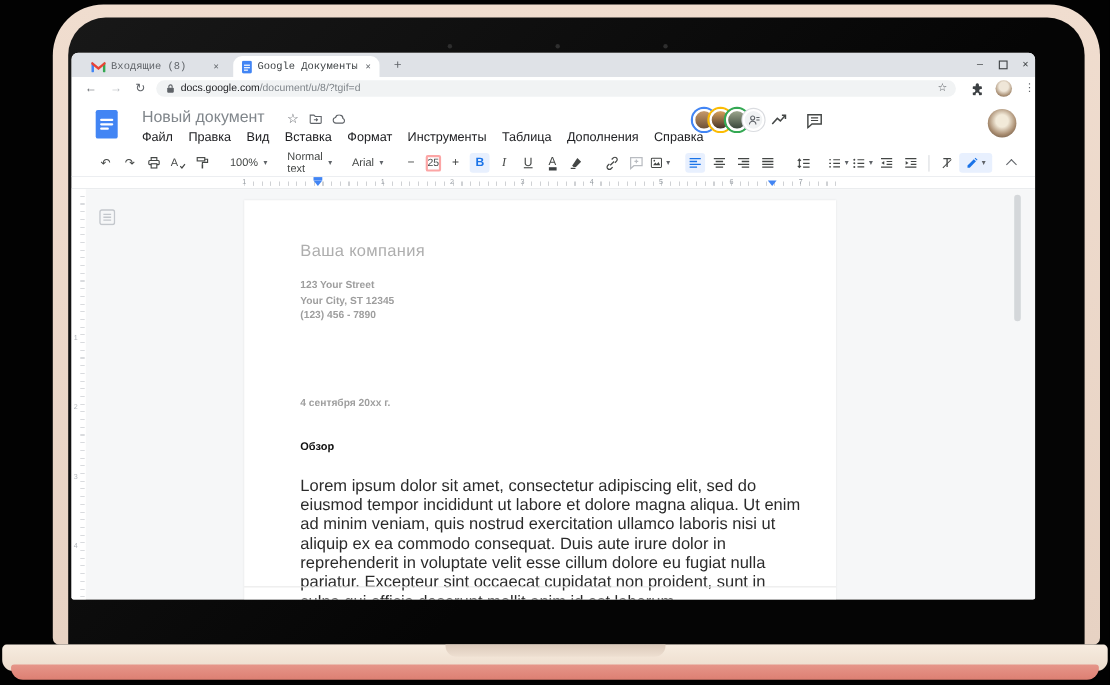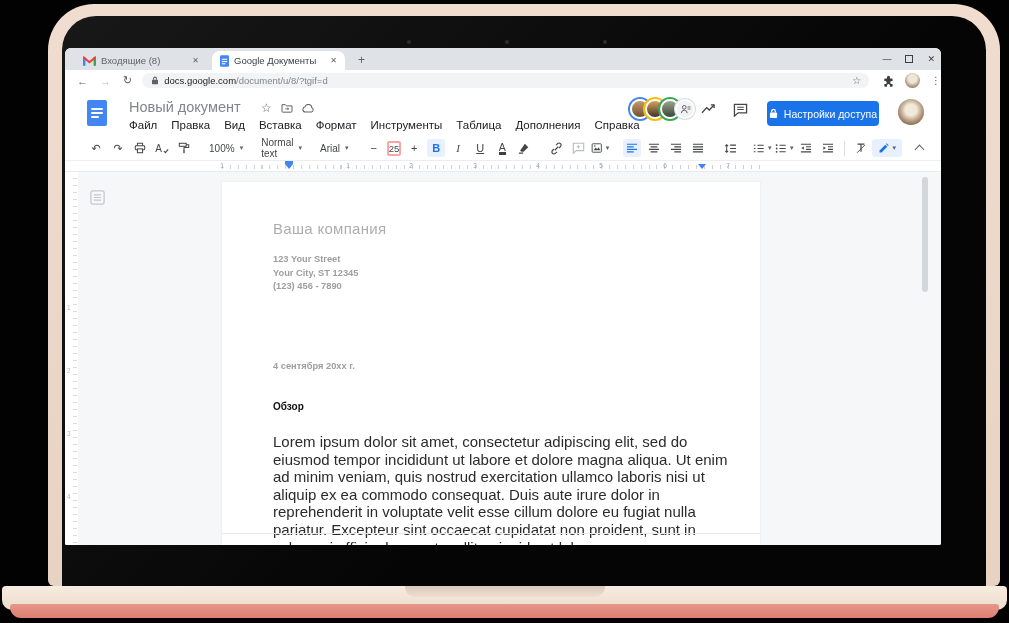--- a/index.html
+++ b/index.html
@@ -18,21 +18,21 @@
   .notch { position:absolute; left:50%; top:0; transform:translateX(-50%); width:200px; height:11px;
            background:linear-gradient(180deg,#dccabb,#eedfd1); border-radius:0 0 10px 10px; }
   .base-edge { position:absolute; left:10px; top:604px; width:989px; height:14px;
                background:linear-gradient(180deg,#e6968a,#dd7f72); border-radius:4px 4px 14px 14px;
                box-shadow:0 3px 0 rgba(0,0,0,.55); }
 
   
   .screen { position:absolute; left:65px; top:48px; width:876px; height:497px; background:#fff;
             border-radius:6px 6px 2px 2px; overflow:hidden; }
 
-  .tabstrip { position:absolute; left:0; top:0; width:100%; height:22px; background:#dfe2e7; }
+  .tabstrip { position:absolute; left:0; top:0; width:100%; height:22px; background:#dfe2e7;font-family:Liberation Mono, monospace; }
   .tab { position:absolute; top:3px; height:19px; display:flex; align-items:center; gap:5px;
          padding:0 6px 0 8px; font-size:9.5px; color:#5f6368; }
   .tab.active { background:#fff; border-radius:8px 8px 0 0; color:#3c4043; }
   .tab .lbl { white-space:nowrap; overflow:hidden; flex:1; }
   .tab .x { font-size:8px; color:#5f6368; padding:0 2px; }
   .newtab { position:absolute; left:287px; top:3px; font-size:12px; color:#5f6368; padding:2px 6px; }
   .winctl { position:absolute; right:4px; top:0; height:22px; display:flex; align-items:center; gap:14px;
             color:#3c4043; font-size:9px; padding-right:2px; }
   .winctl .maxi { width:8px; height:8px; border:1px solid #3c4043; display:inline-block; }
 
@@ -235,27 +235,20 @@
           <path d="M1 10.5 6 5l3 2.5L14 2" fill="none" stroke="#444746" stroke-width="1.5"></path>
           <path d="M10.5 2H14v3.5" fill="none" stroke="#444746" stroke-width="1.5"></path>
         </svg>
       </span>
       <span class="hbtn" style="left:668px">
         <svg width="15" height="14" viewBox="0 0 16 15">
           <path d="M1.5 1.5h13v9h-9l-4 3.5z" fill="none" stroke="#444746" stroke-width="1.4"></path>
           <path d="M4.5 4.5h7M4.5 7h7" stroke="#444746" stroke-width="1.1"></path>
         </svg>
       </span>
-      <div class="share-btn">
-        <svg width="9" height="11" viewBox="0 0 10 12">
-          <rect x="1" y="5" width="8" height="6" rx="1" fill="#fff"></rect>
-          <path d="M3 5V3.5a2 2 0 0 1 4 0V5" fill="none" stroke="#fff" stroke-width="1.4"></path>
-        </svg>
-        <span>Настройки доступа</span>
-      </div>
       <span class="profile-avatar"></span>
     </div>
 
     <div class="toolbar">
       <span class="tbtn">
           <span>↶</span>
         </span>
       <span class="tbtn">
           <span>↷</span>
         </span>

